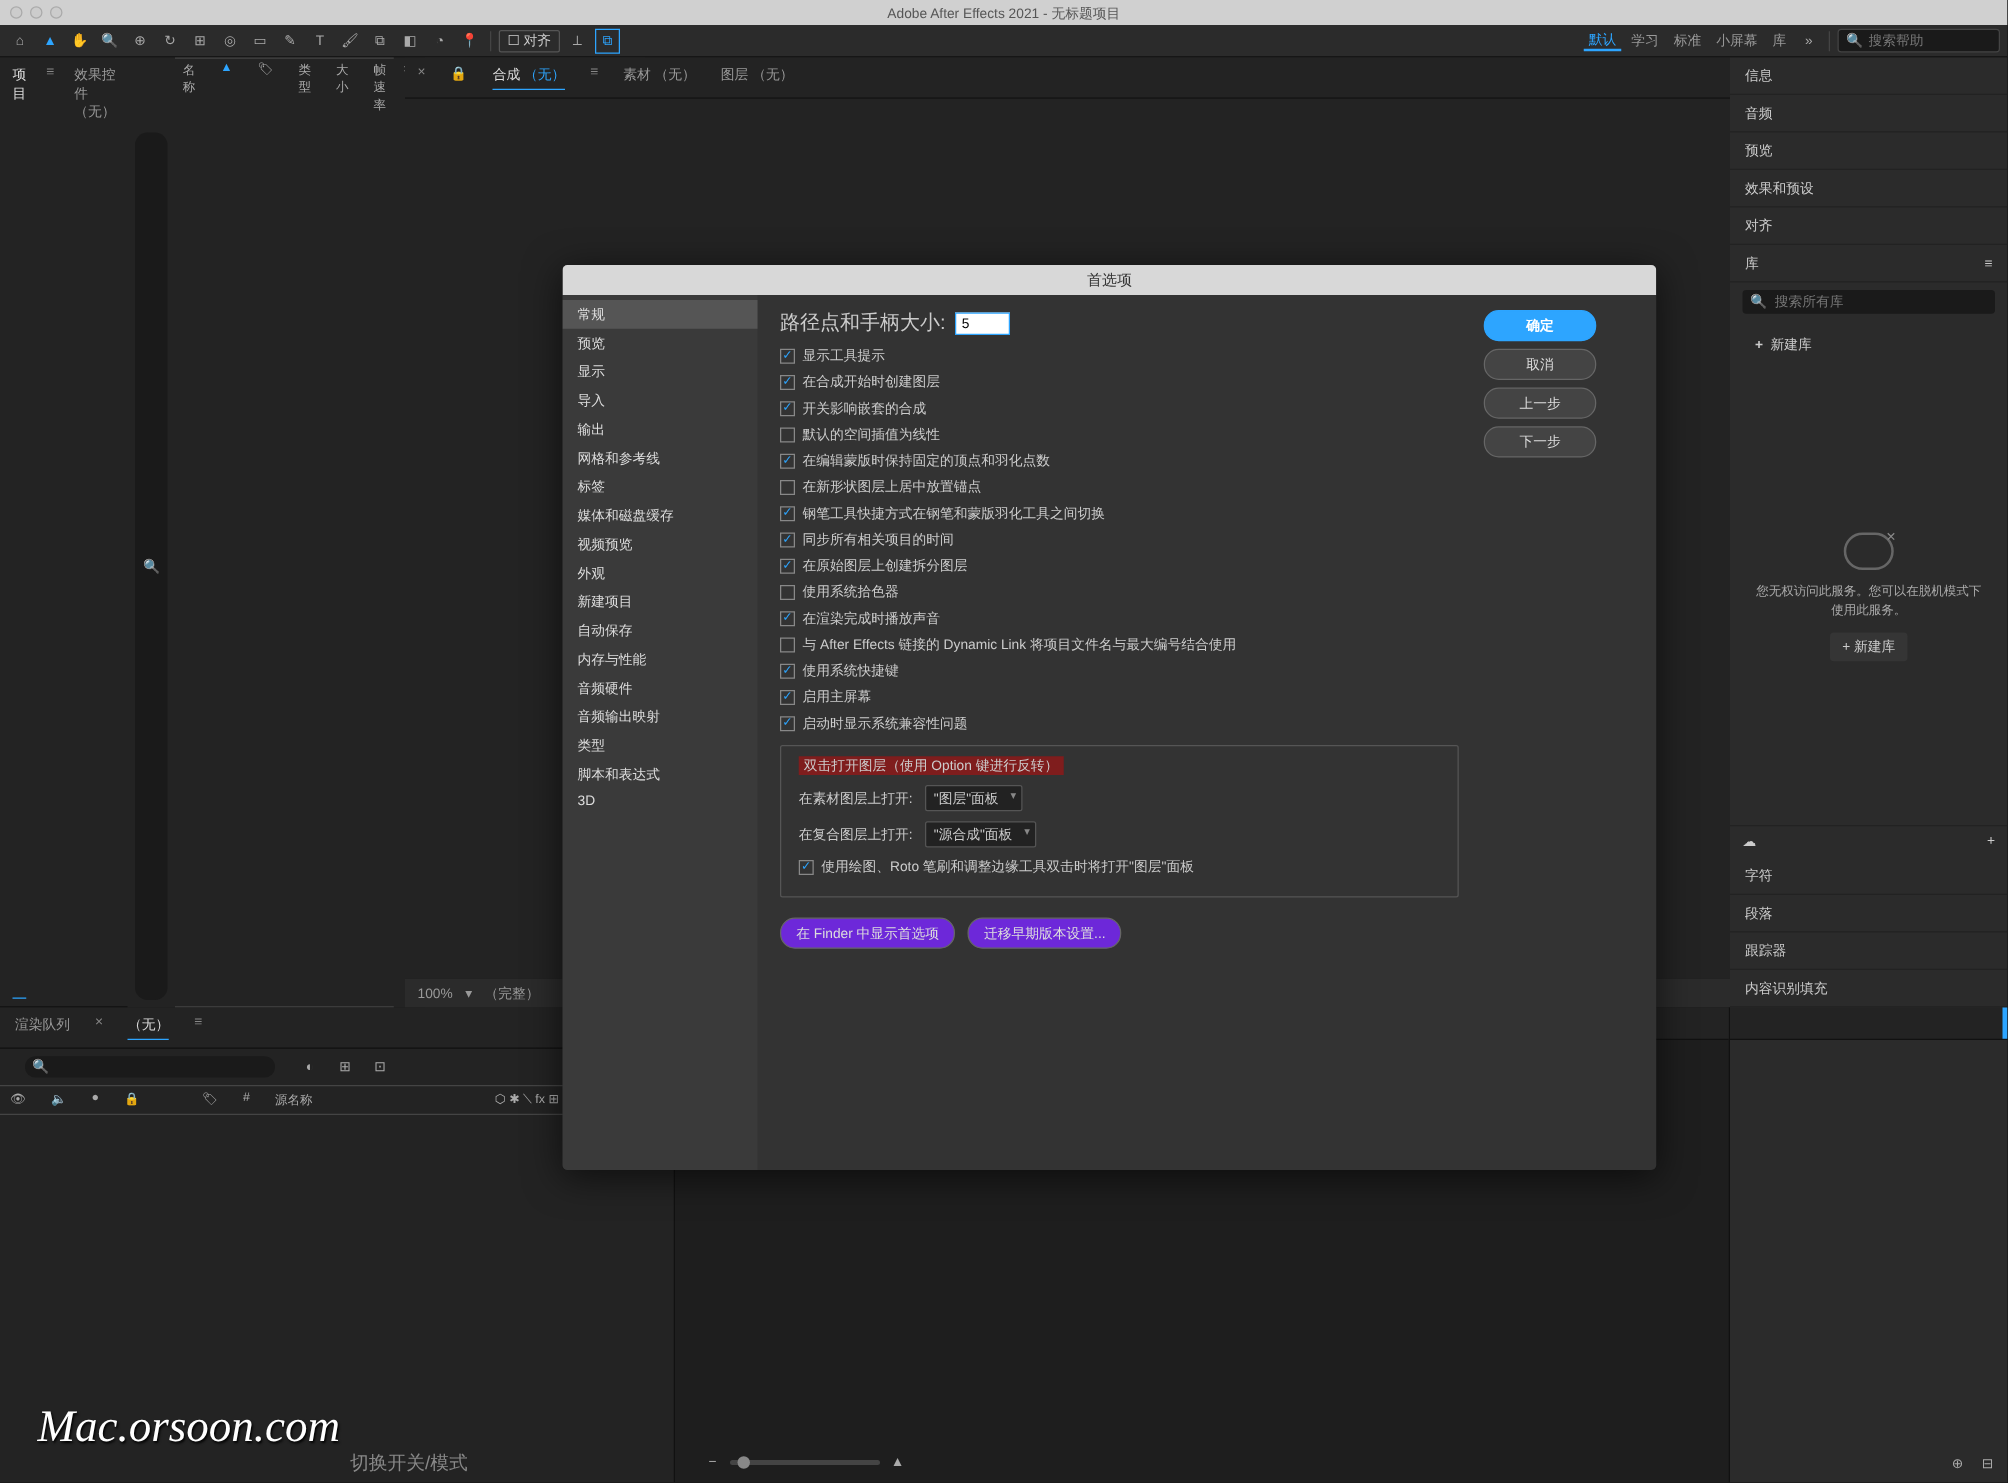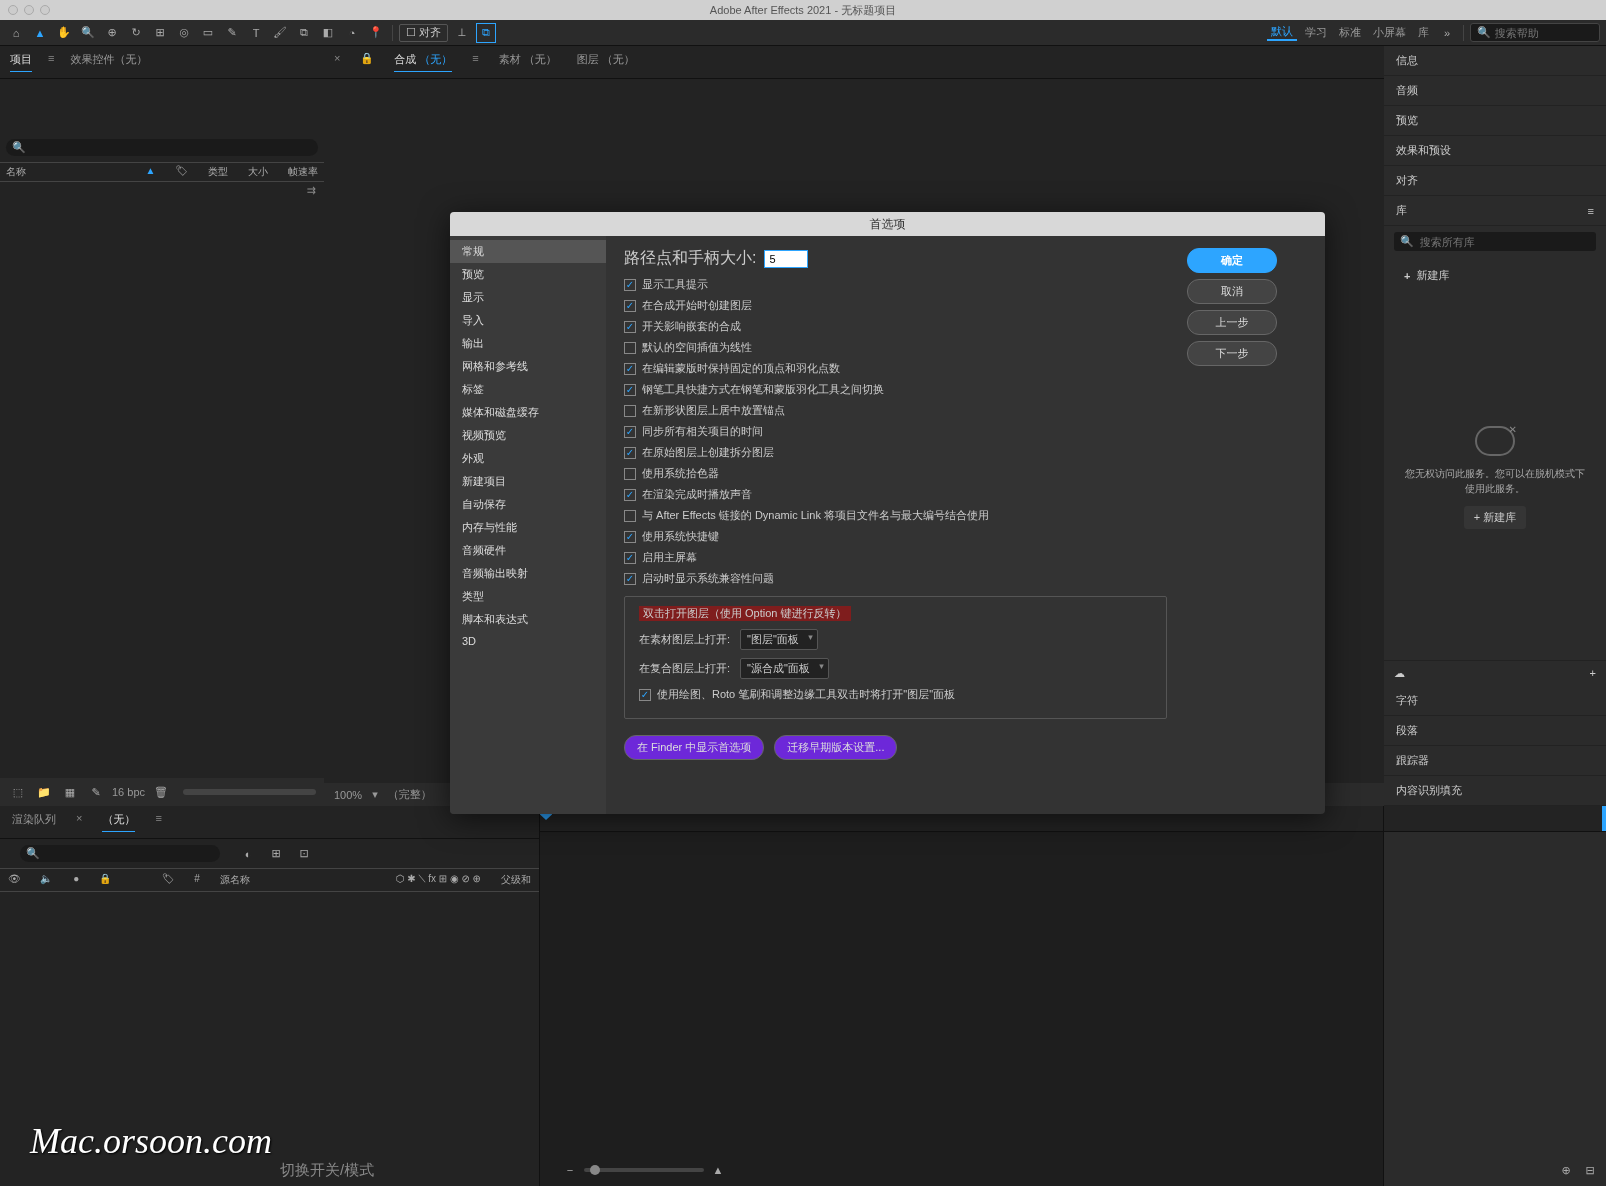--- a/index.html
+++ b/index.html
@@ -11,21 +11,21 @@
 .toolbar { height:26px; background:#2b2b2b; border-bottom:1px solid #111; display:flex; align-items:center; padding:0 6px; gap:4px; }
 .tool-ico { width:20px; height:20px; display:flex; align-items:center; justify-content:center; color:#aaa; cursor:pointer; }
 .tool-ico.active { color:#2da5ff; }
 .tool-sep { width:1px; height:16px; background:#444; margin:0 2px; }
 .toolbar-right { margin-left:auto; display:flex; align-items:center; gap:4px; }
 .ws-tab { color:#999; font-size:11px; cursor:pointer; padding:0 4px; }
 .ws-tab.active { color:#2da5ff; border-bottom:2px solid #2da5ff; }
 .search-box { background:#1a1a1a; border:1px solid #444; border-radius:3px; padding:2px 6px; display:flex; align-items:center; gap:4px; width:130px; }
 .search-box input { background:none; border:none; color:#ccc; font-size:11px; outline:none; width:100%; }
 .main { display:flex; height:760px; }
-.left-panel { width:324px; background:#232323; display:flex; flex-direction:column; }
+.left-panel { width:324px; background:#232323; display:flex; flex-direction:row; }
 .panel-tabs { display:flex; gap:16px; padding:6px 10px; border-bottom:1px solid #111; }
 .panel-tab { color:#999; cursor:pointer; font-size:11px; }
 .panel-tab.active { color:#ddd; border-bottom:1px solid #2da5ff; padding-bottom:4px; }
 .proj-search { margin:60px 6px 6px 6px; background:#1a1a1a; border-radius:10px; padding:2px 6px; display:flex; align-items:center; }
 .proj-search input { background:none; border:none; color:#ccc; font-size:11px; outline:none; width:100%; }
 .col-headers { display:flex; padding:2px 6px; border-top:1px solid #444; border-bottom:1px solid #444; gap:20px; color:#aaa; }
 .col-headers span { font-size:10px; }
 .proj-area { flex:1; background:#232323; }
 .proj-footer { display:flex; align-items:center; gap:6px; padding:4px 8px; background:#2b2b2b; }
 .center-panel { flex:1; background:#1e1e1e; display:flex; flex-direction:column; }
@@ -43,21 +43,21 @@
 .rp-newlib { background:#353535; padding:4px 10px; border-radius:3px; cursor:pointer; font-size:11px; }
 .rp-footer-bar { display:flex; justify-content:space-between; padding:6px 10px; border-top:1px solid #222; }
 .bottom { height:380px; display:flex; background:#1e1e1e; }
 .bottom-left { width:540px; background:#232323; border-right:1px solid #111; }
 .bl-tabs { display:flex; gap:20px; padding:6px 12px; border-bottom:1px solid #111; }
 .bl-search { margin:6px 10px; background:#1a1a1a; border-radius:10px; padding:2px 6px; width:200px; display:flex; align-items:center; }
 .bl-search input { background:none; border:none; color:#ccc; font-size:11px; outline:none; width:100%; }
 .bl-headers { display:flex; padding:4px 8px; gap:20px; border-top:1px solid #444; border-bottom:1px solid #444; color:#aaa; font-size:10px; }
 .bottom-center { flex:1; background:#1e1e1e; border-right:1px solid #111; }
 .bottom-right { width:222px; background:#2b2b2b; }
-.modal { position:absolute; left:450px; top:212px; width:875px; height:602px; background:#333; box-shadow:0 5px 30px rgba(0,0,0,.6); border-radius:4px; overflow:hidden; display:flex; flex-direction:column; }
+.modal { position:absolute; left:450px; top:212px; width:875px; height:724px; background:#333; box-shadow:0 5px 30px rgba(0,0,0,.6); border-radius:4px; overflow:hidden; display:flex; flex-direction:column; }
 .modal-title { height:24px; background:#d8d8d8; color:#333; display:flex; align-items:center; justify-content:center; font-size:12px; }
 .modal-body { flex:1; display:flex; }
 .modal-sidebar { width:156px; background:#3a3a3a; padding:4px 0; }
 .ms-item { padding:4px 12px; color:#ddd; cursor:pointer; font-size:11px; }
 .ms-item.active { background:#555; }
 .modal-content { flex:1; padding:12px 18px; display:flex; gap:20px; }
 .mc-left { flex:1; }
 .mc-right { width:120px; display:flex; flex-direction:column; gap:6px; }
 .modal-btn { padding:4px 10px; background:#444; border:1px solid #666; border-radius:12px; color:#ddd; text-align:center; cursor:pointer; font-size:11px; width:90px; }
 .modal-btn.primary { background:#2da5ff; border-color:#2da5ff; color:#fff; font-weight:bold; }
@@ -315,26 +315,26 @@
             </div>
             <div class="chk-row">
               <span class="chk "></span>
               <span class="chk-label">默认的空间插值为线性</span>
             </div>
             <div class="chk-row">
               <span class="chk checked"></span>
               <span class="chk-label">在编辑蒙版时保持固定的顶点和羽化点数</span>
             </div>
             <div class="chk-row">
-              <span class="chk checked"></span>
-              <span class="chk-label">钢笔工具快捷方式在钢笔和蒙版羽化工具之间切换</span>
-            </div>
-            <div class="chk-row">
               <span class="chk "></span>
               <span class="chk-label">在新形状图层上居中放置锚点</span>
+            </div>
+            <div class="chk-row">
+              <span class="chk checked"></span>
+              <span class="chk-label">钢笔工具快捷方式在钢笔和蒙版羽化工具之间切换</span>
             </div>
             <div class="chk-row">
               <span class="chk checked"></span>
               <span class="chk-label">同步所有相关项目的时间</span>
             </div>
             <div class="chk-row">
               <span class="chk checked"></span>
               <span class="chk-label">在原始图层上创建拆分图层</span>
             </div>
             <div class="chk-row">

